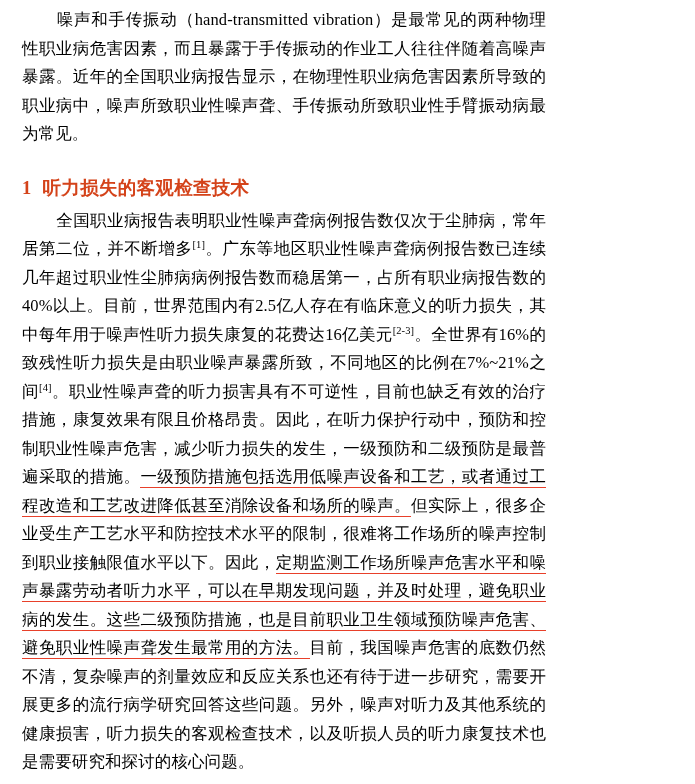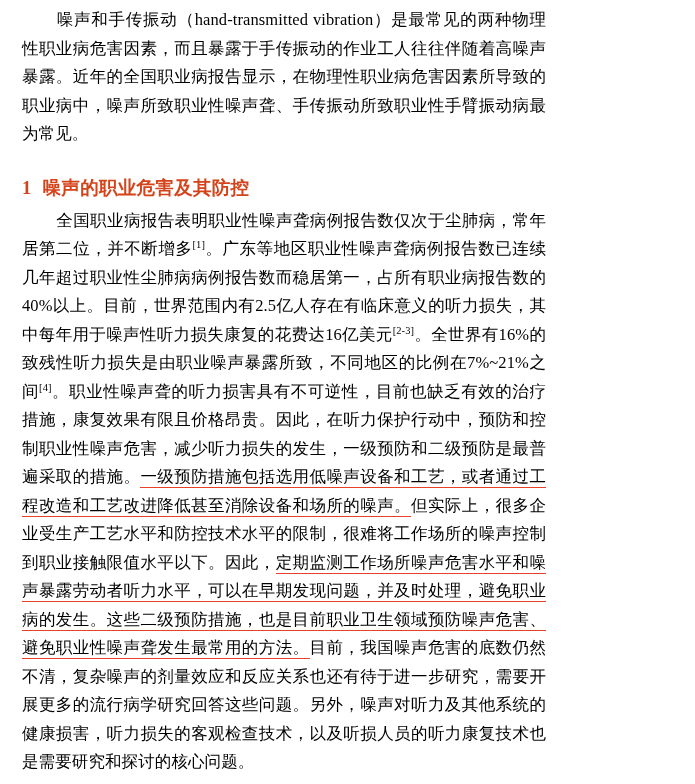--- a/index.html
+++ b/index.html
@@ -55,18 +55,18 @@
   }
 </style>
 </head>
 <body>
 
 <div class="page">
 
   <p class="para"><span class="indent"></span><span>噪声和手传振动（hand-transmitted vibration）是最常见的两种物理性职业病危害因素，而且暴露于手传振动的作业工人往往伴随着高噪声暴露。近年的全国职业病报告显示，在物理性职业病危害因素所导致的职业病中，噪声所致职业性噪声聋、手传振动所致职业性手臂振动病最为常见。</span></p>
 
   <h2 class="section">
-    <span class="num">1</span><span>噪声的职业危害及其防控</span>
+    <span class="num">1</span><span>听力损失的客观检查技术</span>
   </h2>
 
   <p class="para"><span class="indent"></span><span>全国职业病报告表明职业性噪声聋病例报告数仅次于尘肺病，常年居第二位，并不断增多</span><sup class="ref">[1]</sup><span>。广东等地区职业性噪声聋病例报告数已连续几年超过职业性尘肺病病例报告数而稳居第一，占所有职业病报告数的40%以上。目前，世界范围内有2.5亿人存在有临床意义的听力损失，其中每年用于噪声性听力损失康复的花费达16亿美元</span><sup class="ref">[2-3]</sup><span>。全世界有16%的致残性听力损失是由职业噪声暴露所致，不同地区的比例在7%~21%之间</span><sup class="ref">[4]</sup><span>。职业性噪声聋的听力损害具有不可逆性，目前也缺乏有效的治疗措施，康复效果有限且价格昂贵。因此，在听力保护行动中，预防和控制职业性噪声危害，减少听力损失的发生，一级预防和二级预防是最普遍采取的措施。</span><span class="u-red">一级预防措施包括选用低噪声设备和工艺，或者通过工程改造和工艺改进降低甚至消除设备和场所的噪声。</span><span>但实际上，很多企业受生产工艺水平和防控技术水平的限制，很难将工作场所的噪声控制到职业接触限值水平以下。因此，</span><span class="u-red">定期监测工作场所噪声危害水平和噪声暴露劳动者听力水平，可以在早期发现问题，并及时处理，避免职业病的发生。这些二级预防措施，也是目前职业卫生领域预防噪声危害、避免职业性噪声聋发生最常用的方法。</span><span>目前，我国噪声危害的底数仍然不清，复杂噪声的剂量效应和反应关系也还有待于进一步研究，需要开展更多的流行病学研究回答这些问题。另外，噪声对听力及其他系统的健康损害，听力损失的客观检查技术，以及听损人员的听力康复技术也是需要研究和探讨的核心问题。</span></p>
 
 </div>
 
 </body></html>

